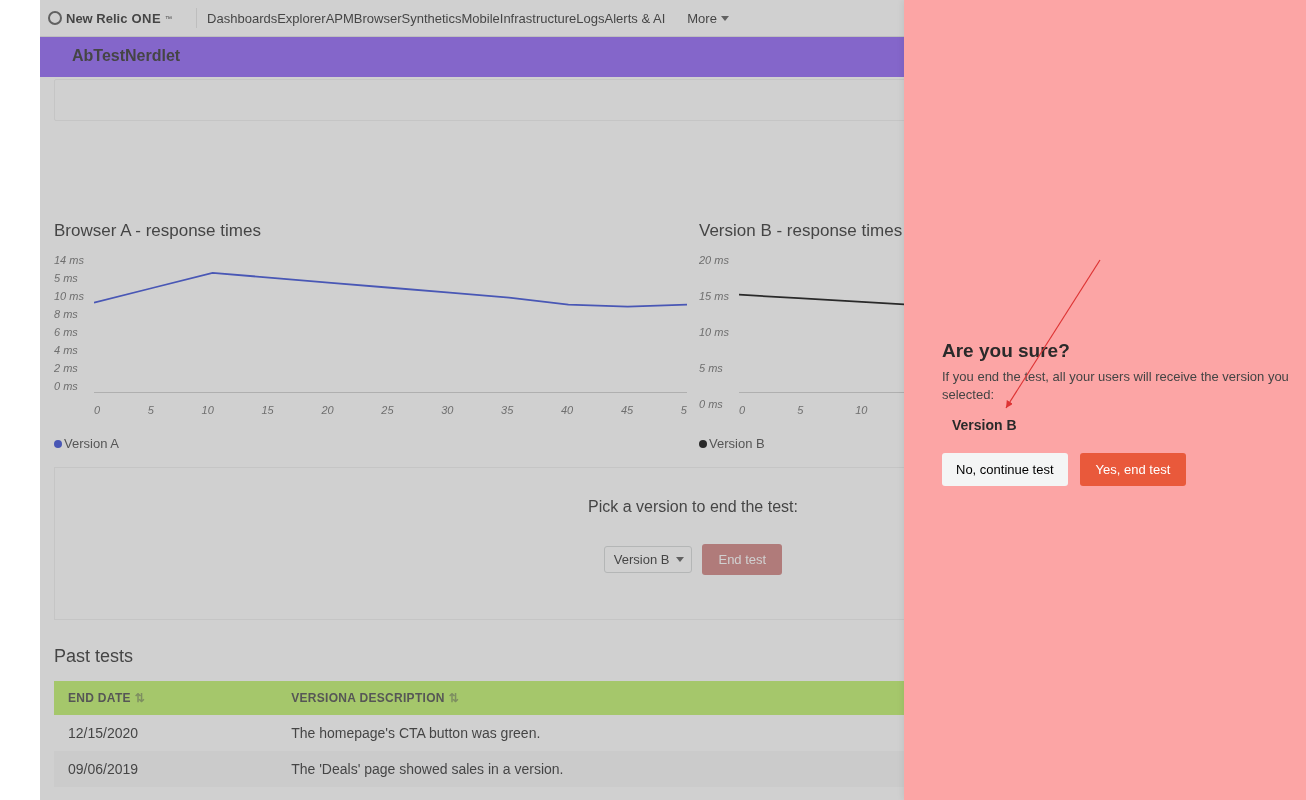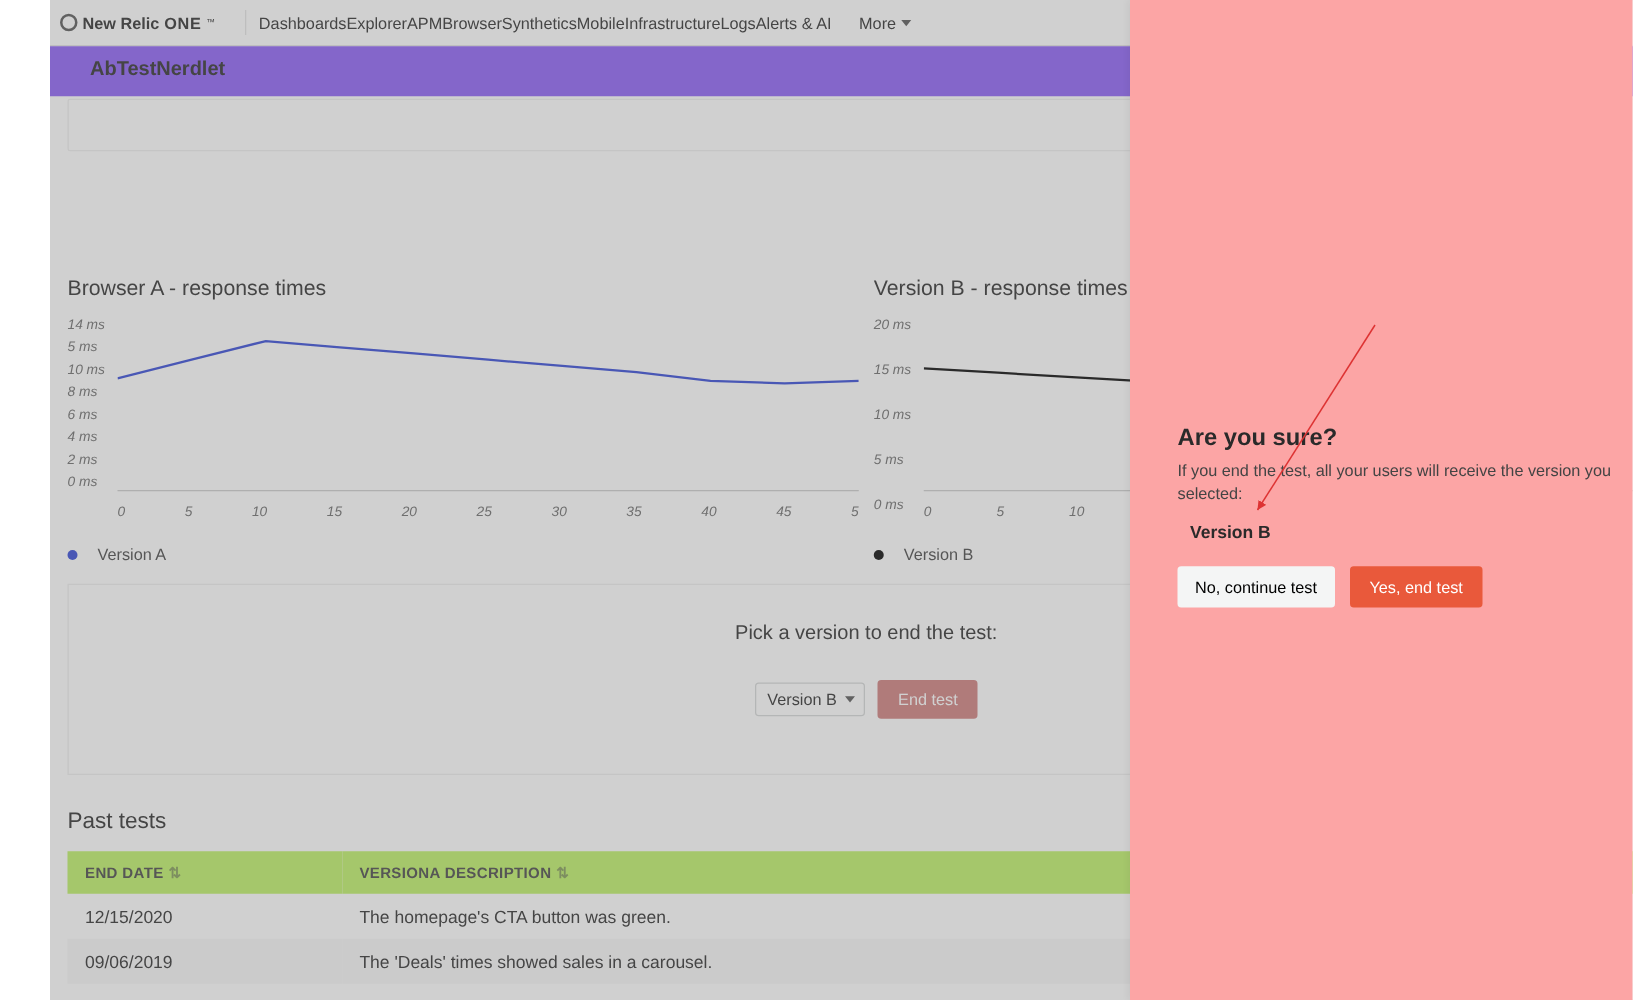--- a/index.html
+++ b/index.html
@@ -26,21 +26,21 @@
   
   .charts-row { display: flex; gap: 12px; margin-top: 100px; }
   .chart-card { flex: 1; }
   .chart-title { font-size: 17px; font-weight: 500; margin-bottom: 10px; }
   .chart-area { position: relative; height: 165px; font-style: italic; }
   .ylabels { position:absolute; left:0; top:0; font-size:11px; color:#6a6a6a; }
   .ylabels div { height: 18px; line-height: 18px; }
   .chart-plot { position:absolute; left:40px; right:0; top:2px; height:140px; border-bottom:1px solid #ccc; }
   .chart-svg { width:100%; height:100%; }
   .xlabels { position:absolute; left:40px; right:0; bottom:0; display:flex; justify-content:space-between; font-size:11px; color:#6a6a6a; }
-  .legend { margin-top: 20px; display:flex; align-items:center; gap:16px; font-size:13px; color:#444; }
+  .legend { margin-top: 20px; display:flex; align-items:center; gap:2px; font-size:13px; color:#444; }
   .legend-dot { width:8px; height:8px; border-radius:50%; display:inline-block; }
 
   
   .end-test-section { margin-top: 16px; border: 1px solid #eee; padding: 30px 0 44px; text-align:center; }
   .end-test-title { font-size: 16px; margin-bottom: 28px; }
   .end-row { display:inline-flex; gap:10px; align-items:center; }
   .version-select { border:1px solid #d5d7d7; border-radius:3px; padding:5px 22px 5px 9px; font-size:13px; background:#fff; position:relative; }
   .version-select::after { content:""; position:absolute; right:7px; top:10px; border-left:4px solid transparent; border-right:4px solid transparent; border-top:5px solid #555; }
   .end-btn { background:#ce7d7c; color:#fff; border:none; border-radius:3px; padding:8px 16px; font-size:13px; cursor:pointer; }
 
@@ -196,21 +196,21 @@
         </tr>
       </thead>
       <tbody>
         <tr>
           <td>12/15/2020</td>
           <td>The homepage's CTA button was green.</td>
           <td>The homepage's CTA butto</td>
         </tr>
         <tr>
           <td>09/06/2019</td>
-          <td>The 'Deals' times showed sales in a carousel.</td>
+          <td>The 'Deals' page showed sales in a version.</td>
           <td>The 'Deals' page showed s</td>
         </tr>
       </tbody>
     </table>
   </div>
 
   <div class="overlay" style="right:442px"></div>
 
   <div class="panel">
     <div class="panel-close">

